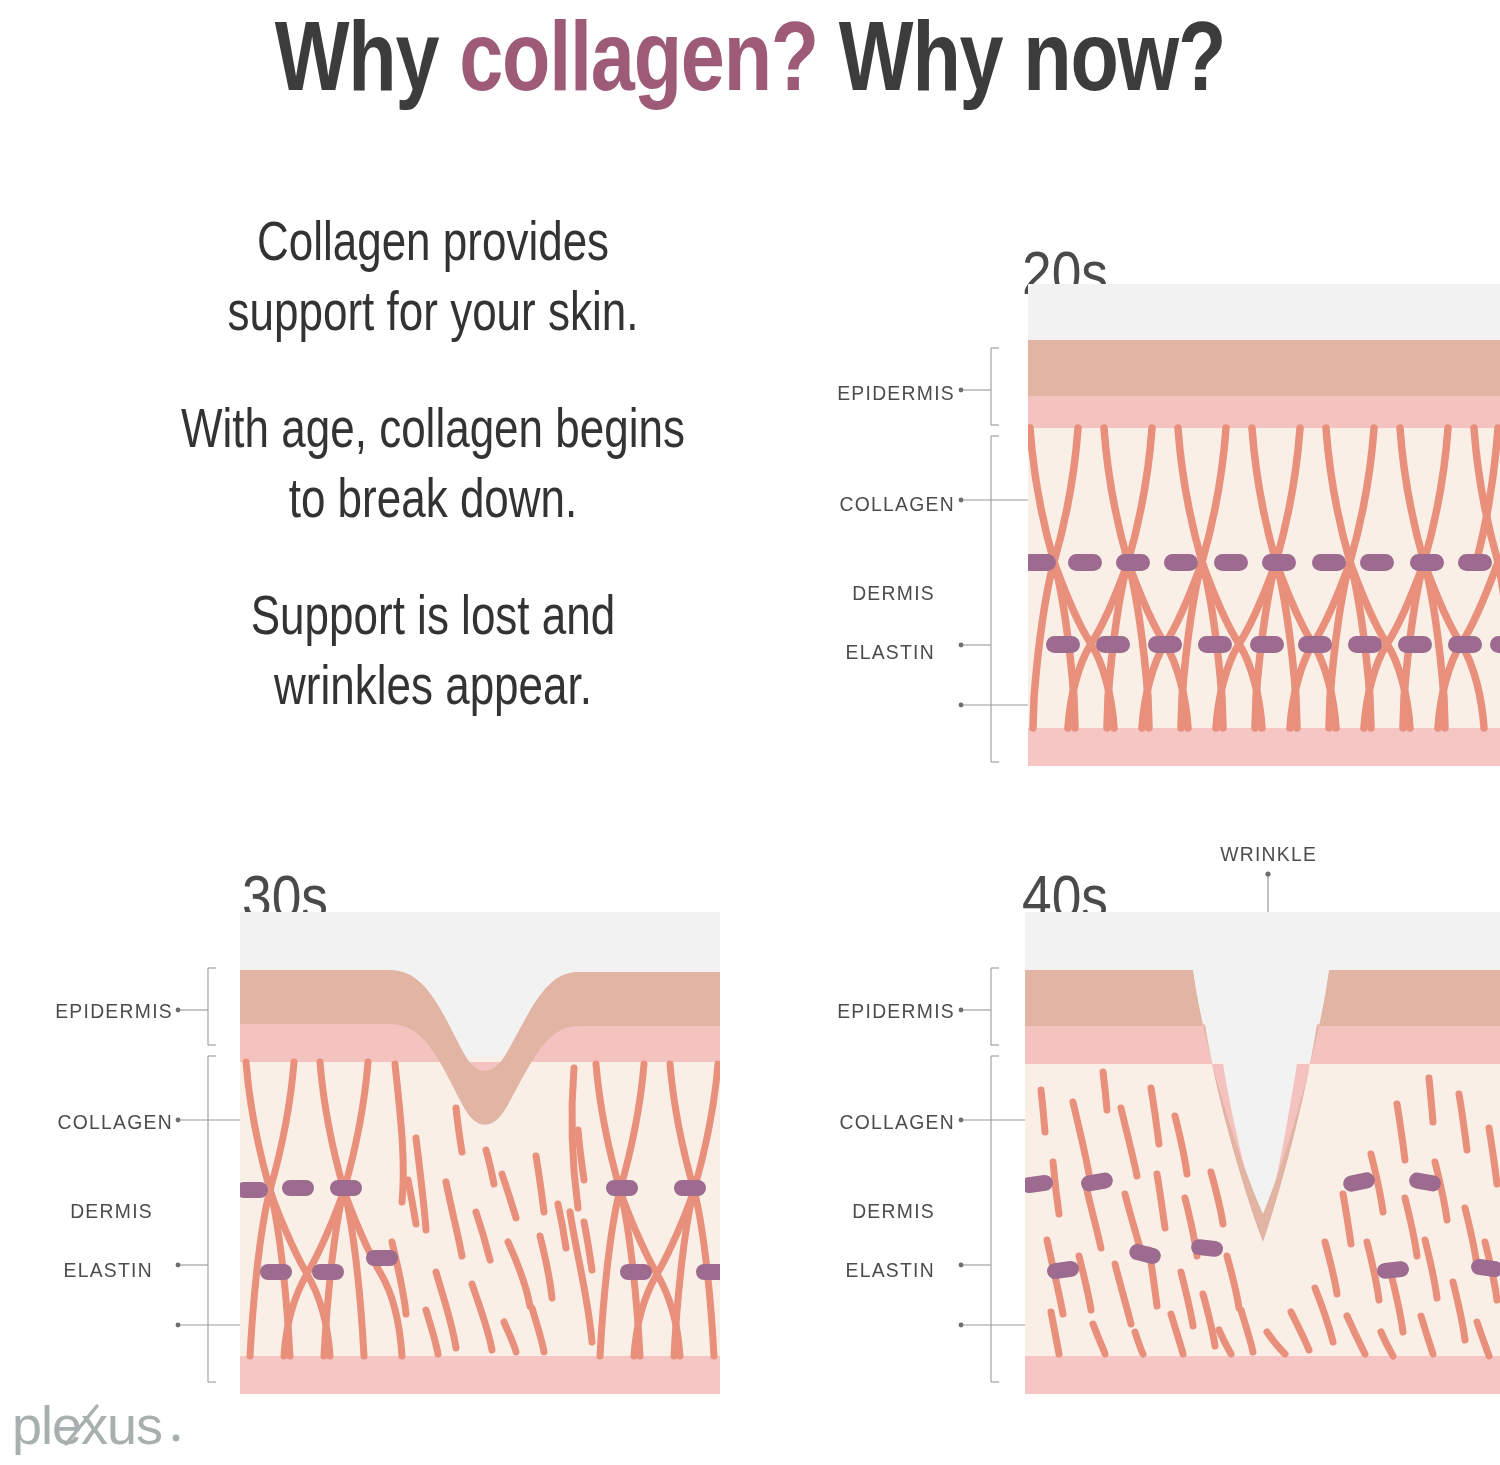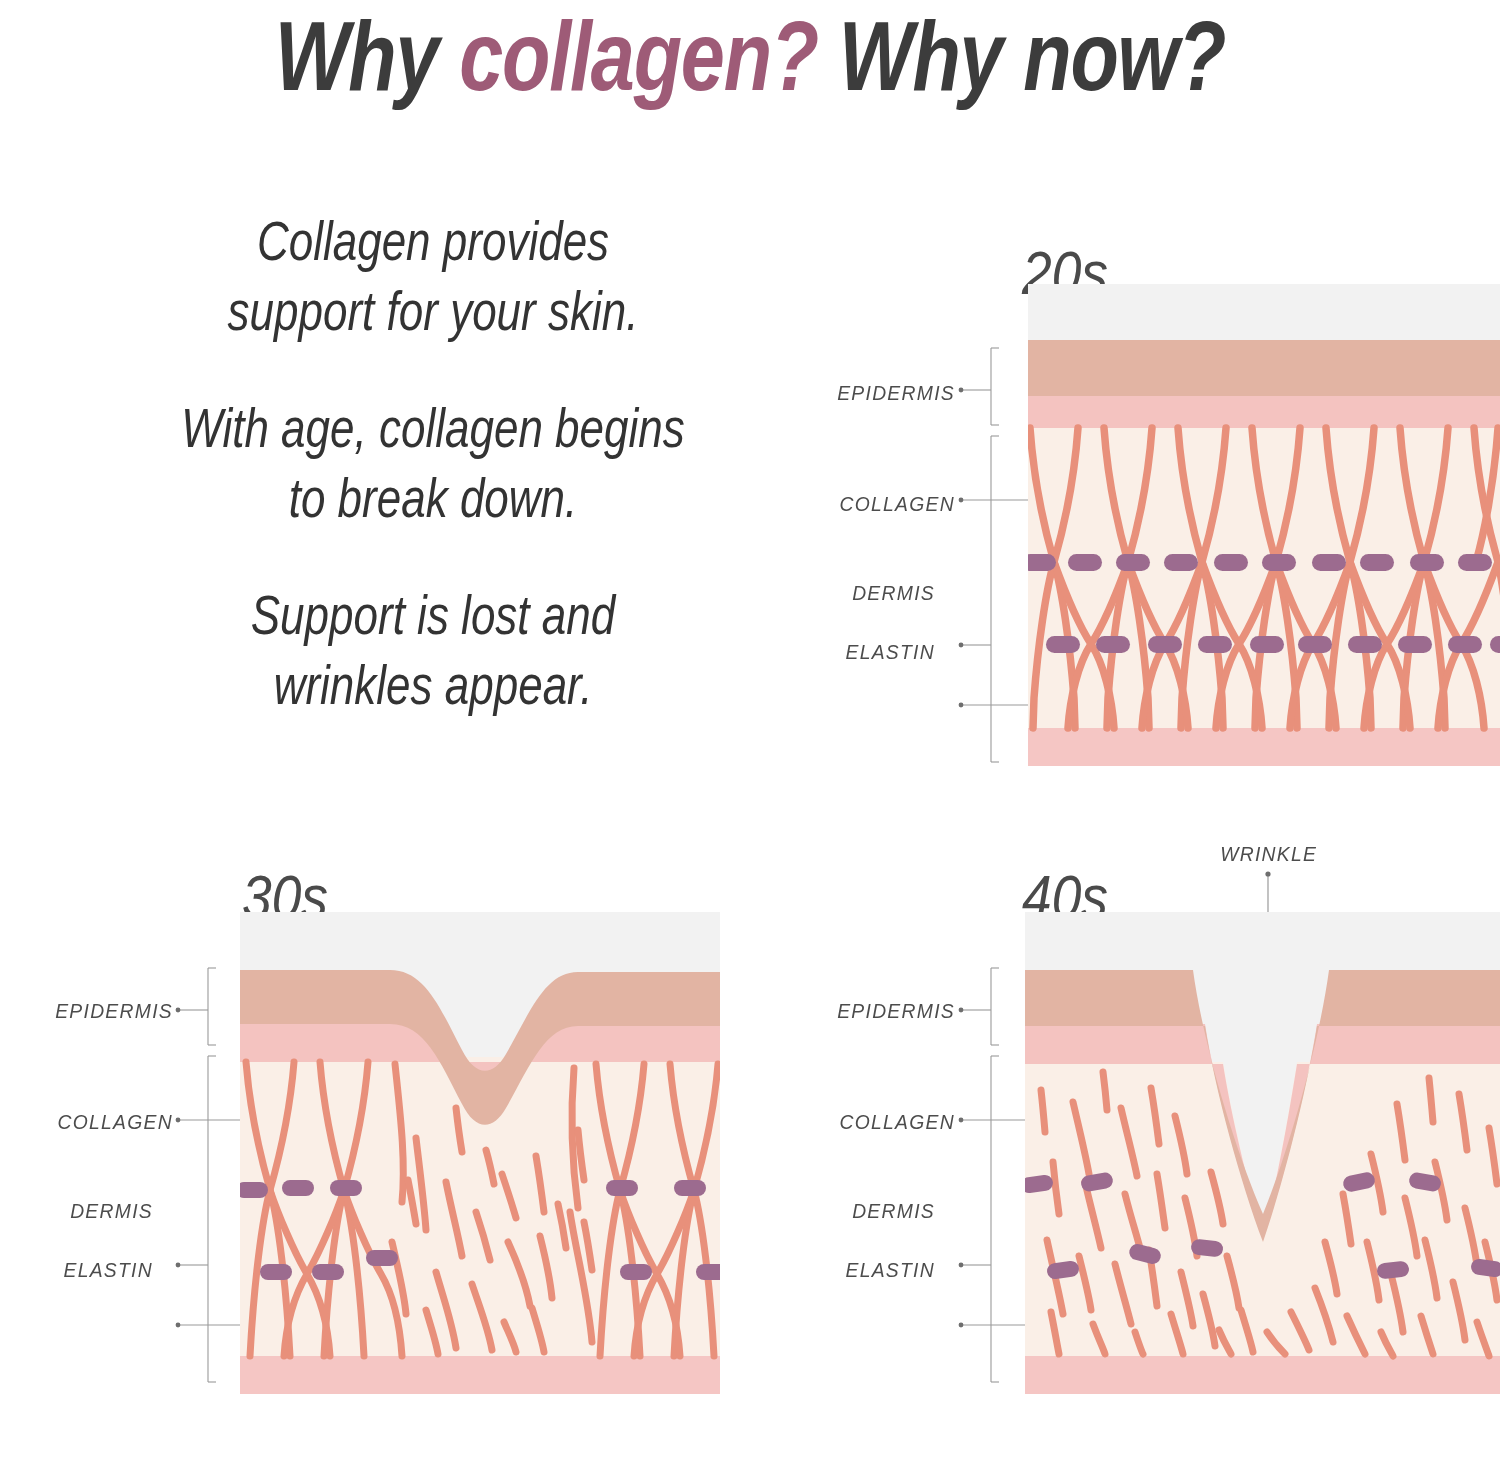--- a/index.html
+++ b/index.html
@@ -2,21 +2,21 @@
 <html><head>
 <meta charset="utf-8">
 <title>Why collagen? Why now?</title>
 <style>
   html,body{margin:0;padding:0;background:#ffffff;}
   body{
     width:1500px;height:1465px;position:relative;overflow:hidden;
     font-family:"Liberation Sans","DejaVu Sans",sans-serif;
     background:#ffffff;
   }
-  .page{position:absolute;inset:0;font-style:italic;}
+  .page{position:absolute;inset:0;}
 
   
   #title{
     position:absolute;left:0;top:4px;width:1500px;
     text-align:center;
     font-size:99px;line-height:1.05;
     font-weight:700;
     letter-spacing:-1.5px;
     color:#3C3C3C;
     white-space:nowrap;
@@ -418,14 +418,21 @@
           <rect x="166" y="328" width="32" height="16" rx="8" transform="rotate(6 182 336)"></rect>
           <rect x="318" y="262" width="32" height="16" rx="8" transform="rotate(-12 334 270)"></rect>
           <rect x="384" y="262" width="32" height="16" rx="8" transform="rotate(10 400 270)"></rect>
           <rect x="352" y="350" width="32" height="16" rx="8" transform="rotate(-6 368 358)"></rect>
           <rect x="446" y="348" width="32" height="16" rx="8" transform="rotate(8 462 356)"></rect>
         </g>
       </g>
     </svg>
   </div>
 
+  <div id="logo">
+    <svg width="200" height="62" viewBox="0 0 200 62">
+      <text x="0" y="46" font-family="'Liberation Sans','DejaVu Sans',sans-serif" font-size="54" font-weight="300" fill="#A8AFAF" letter-spacing="-1">plexus</text>
+      <line x1="54" y1="46" x2="85" y2="8" stroke="#A8AFAF" stroke-width="3.4" stroke-linecap="round"></line>
+      <circle cx="164" cy="40" r="3.4" fill="#A8AFAF"></circle>
+    </svg>
+  </div>
 
 </div>
 
 </body></html>

